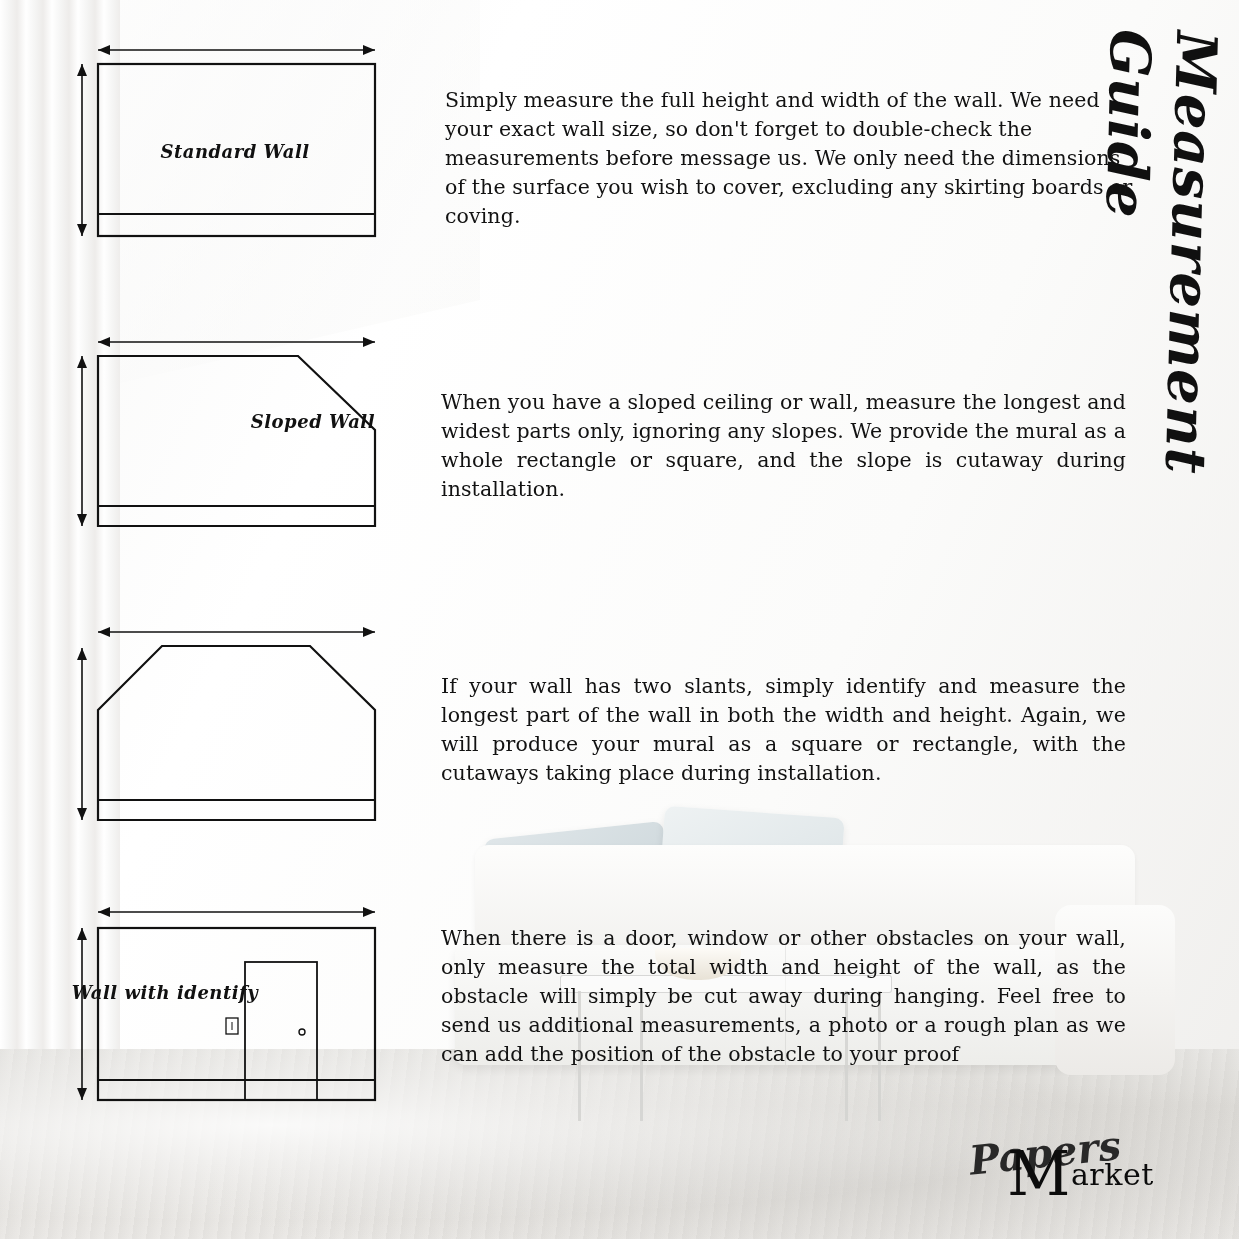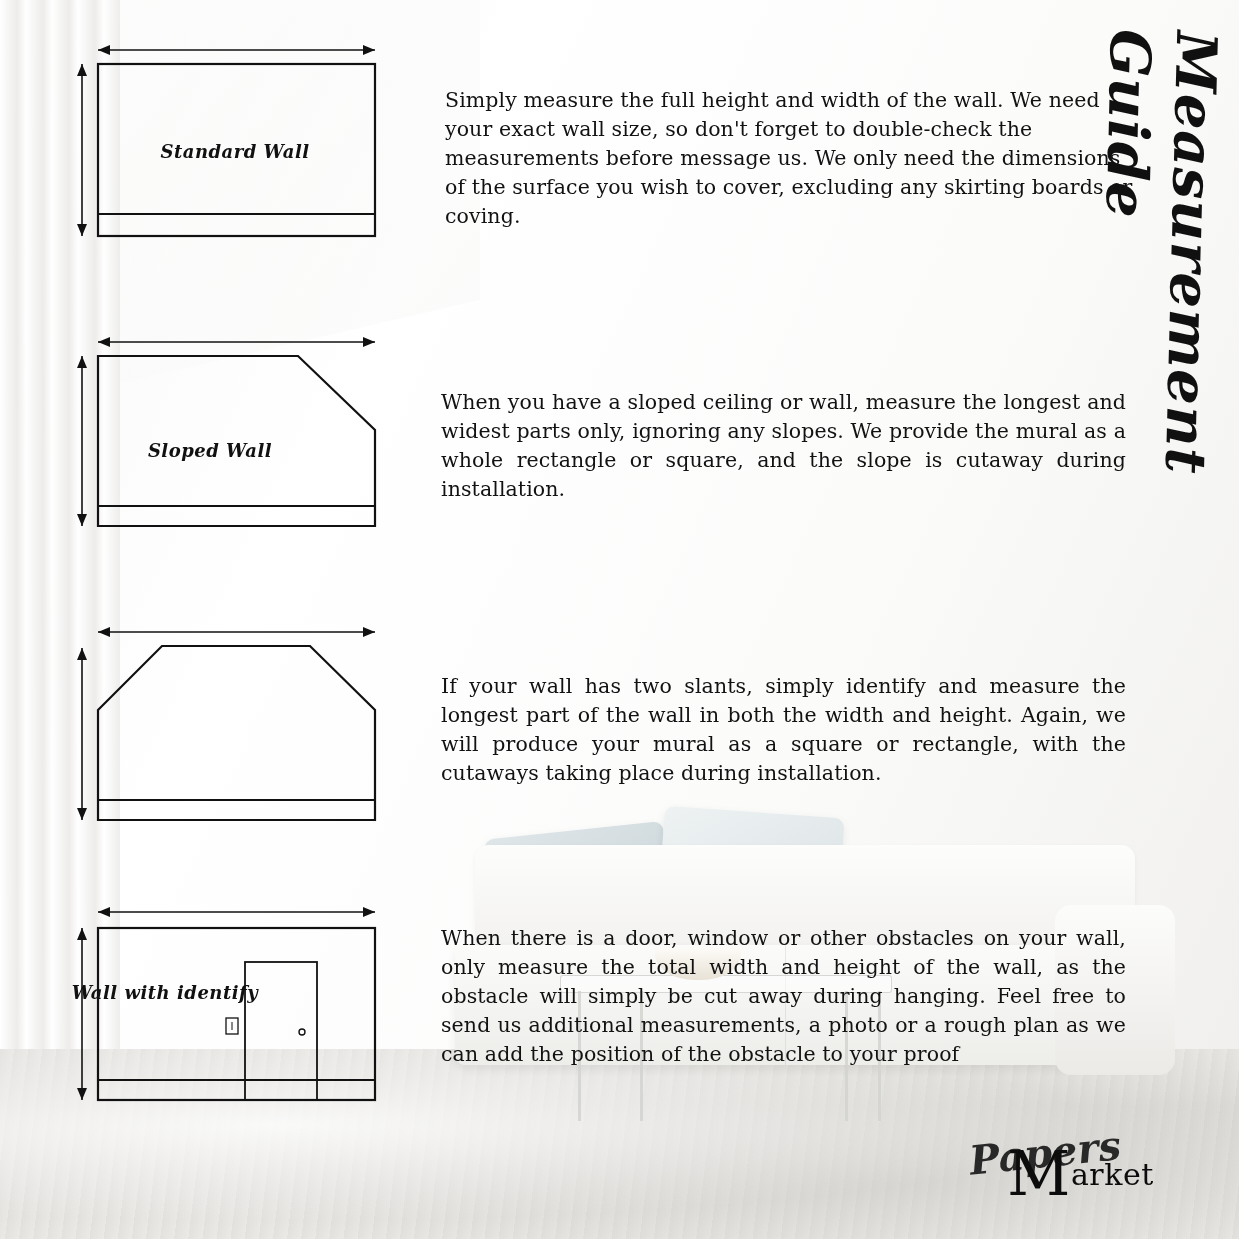--- a/index.html
+++ b/index.html
@@ -224,21 +224,21 @@
         <line x1="28" y1="12" x2="305" y2="12" stroke="#111" stroke-width="1.6"></line>
         <polygon points="28,12 40,7 40,17" fill="#111"></polygon>
         <polygon points="305,12 293,7 293,17" fill="#111"></polygon>
         <line x1="12" y1="26" x2="12" y2="196" stroke="#111" stroke-width="1.6"></line>
         <polygon points="12,26 7,38 17,38" fill="#111"></polygon>
         <polygon points="12,196 7,184 17,184" fill="#111"></polygon>
 
         <polygon points="28,26 228,26 305,100 305,196 28,196" fill="none" stroke="#111" stroke-width="2.2"></polygon>
         <line x1="28" y1="176" x2="305" y2="176" stroke="#111" stroke-width="2"></line>
       </svg>
-      <div class="dlabel" style="top:110px;left:-25px;width:330px;">Sloped Wall</div>
+      <div class="dlabel" style="top:81px;left:-25px;width:330px;text-align:right;">Sloped Wall</div>
     </div>
 
     <div class="para justify" style="left:425px;top:58px;width:685px;">When you have a sloped ceiling or wall, measure the longest and widest parts only, ignoring any slopes. We provide the mural as a whole rectangle or square, and the slope is cutaway during installation.</div>
   </div>
 
   <div class="row row3">
     <div class="diagram">
       <svg width="330" height="230" viewBox="0 0 330 230">
         <line x1="28" y1="12" x2="305" y2="12" stroke="#111" stroke-width="1.6"></line>
         <polygon points="28,12 40,7 40,17" fill="#111"></polygon>

